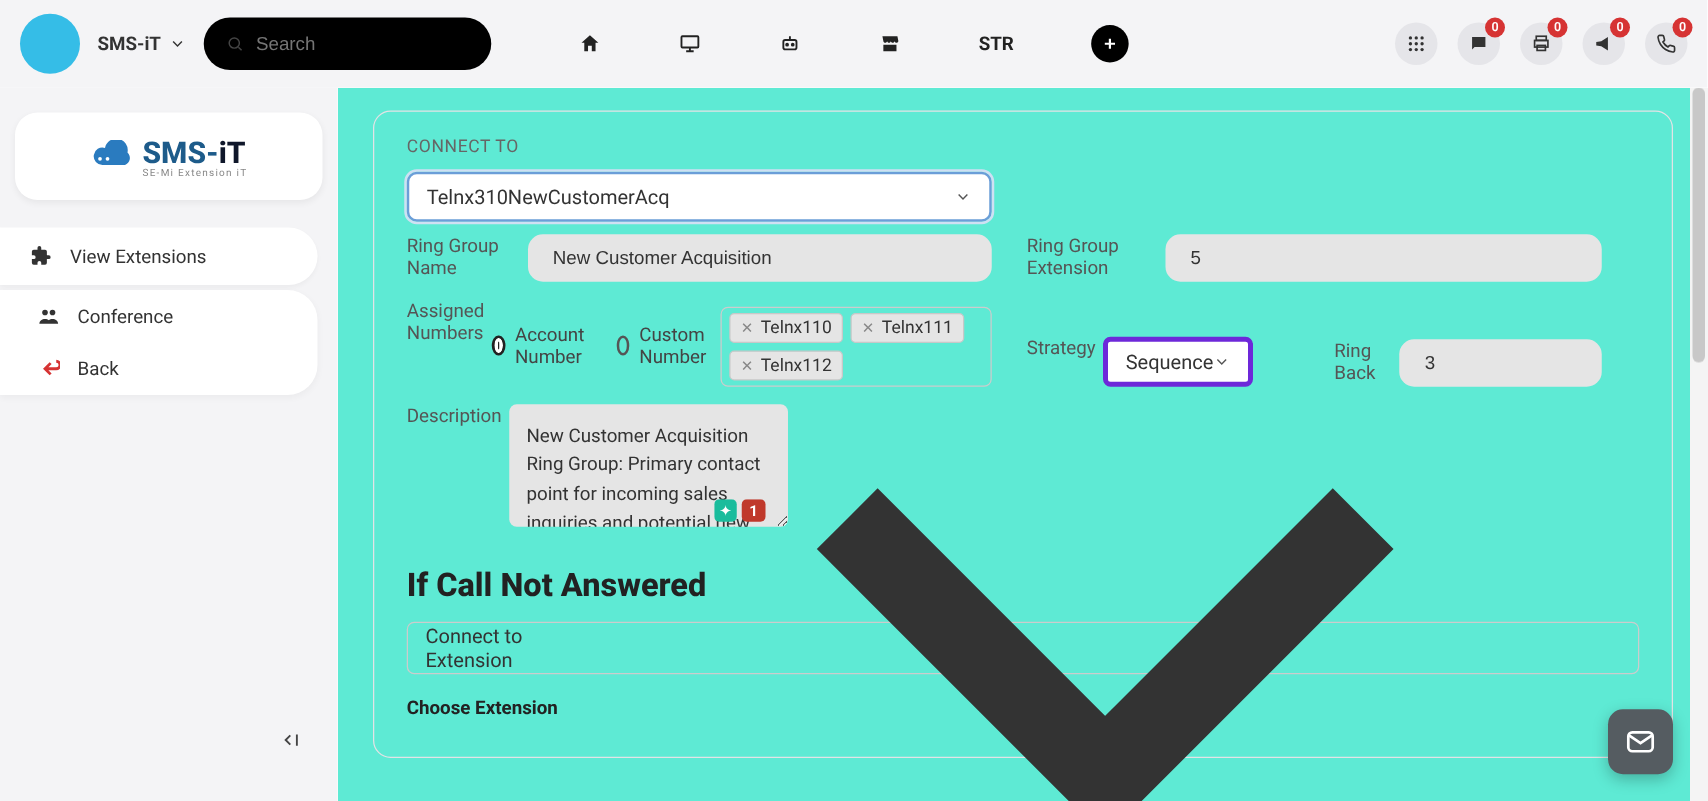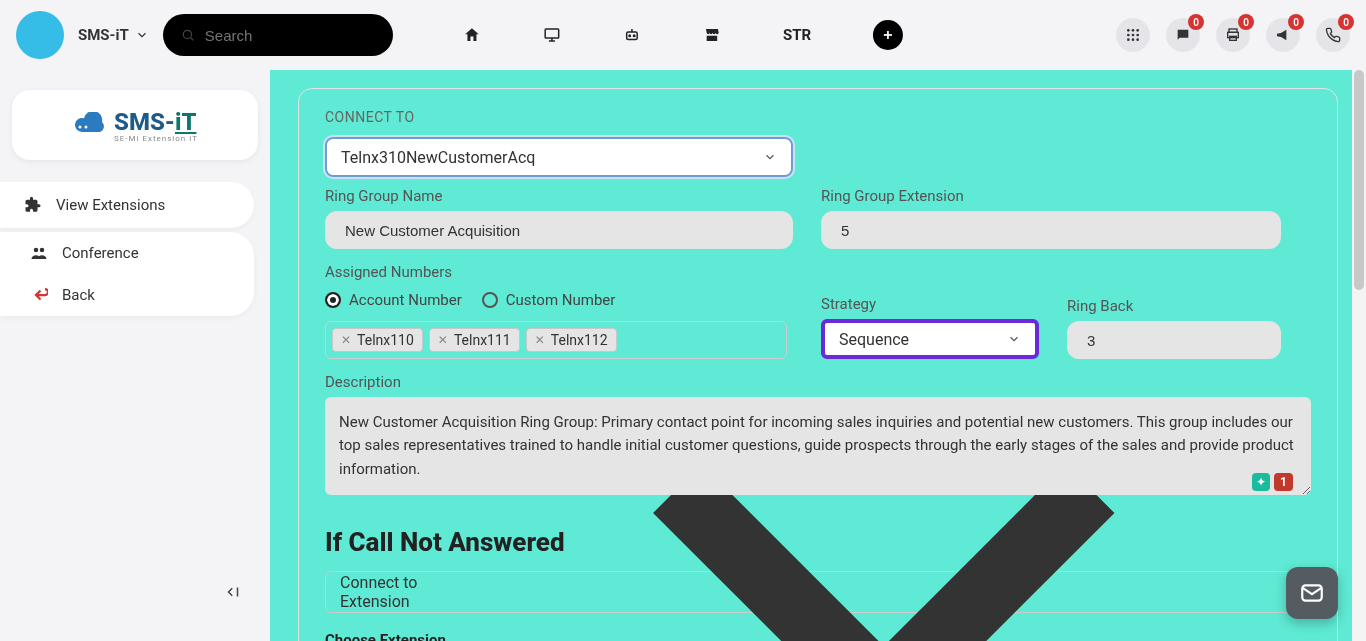--- a/index.html
+++ b/index.html
@@ -24,39 +24,39 @@
 .hicon svg { width: 16px; height: 16px; }
 .badge { position: absolute; top: -4px; right: -4px; background: #d63333; color: #fff; font-size: 10px; min-width: 16px; height: 16px; border-radius: 8px; display: flex; align-items: center; justify-content: center; font-weight: 600; }
 
 
 .layout { display: flex; height: 571px; }
 .sidebar { width: 270px; background: #f4f4f6; padding-top: 20px; position: relative; }
 .logo-card { background: #fff; border-radius: 18px; margin: 0 12px 22px 12px; height: 70px; display: flex; align-items: center; justify-content: center; box-shadow: 0 2px 6px rgba(0,0,0,0.06); }
 .logo-mark { display: flex; align-items: center; gap: 6px; }
 .logo-cloud { color: #2a7bbf; }
 .logo-text { font-weight: 800; font-size: 24px; color: #1d5b8a; letter-spacing: 0px; }
-.logo-text .red { color: #0f766e; text-decoration: underline; }
+.logo-text .red { color: #0f172a; }
 .logo-sub { font-size: 8px; color: #888; letter-spacing: 1px; margin-top: -2px; }
 
 .nav-list { background: #fff; border-top-right-radius: 24px; border-bottom-right-radius: 24px; margin-right: 16px; padding: 0; box-shadow: 0 2px 6px rgba(0,0,0,0.04); }
 .nav-item { display: flex; align-items: center; gap: 14px; padding: 12px 24px; font-size: 15px; color: #333; cursor: pointer; border-radius: 20px; margin: 0 6px; }
 .nav-item.active { background: #e5e5e9; font-weight: 500; }
 .nav-item svg, .nav-item .nicon { width: 18px; height: 18px; flex-shrink: 0; }
 .nav-item.back svg { color: #d63333; }
 .nav-sep-top { background: #fff; border-top-right-radius: 24px; border-bottom-right-radius: 24px; height: 46px; margin-right: 16px; margin-bottom: 4px; box-shadow: 0 2px 4px rgba(0,0,0,0.04); display:flex; align-items:center;}
 .nav-item-top { display: flex; align-items: center; gap: 14px; padding: 12px 24px; font-size: 15px; color: #333; cursor: pointer;}
 .collapse-btn { position: absolute; bottom: 36px; right: 28px; cursor: pointer; color: #444; }
 .collapse-btn svg { width: 18px; height: 18px; }
 
 .main { flex: 1; padding: 18px 28px; overflow-y: auto; background: #5eead4; position: relative; }
 .form-card { border: 1px solid #e3e3e5; border-radius: 14px; padding: 20px 26px 30px 26px; }
 
 .sect-title { font-size: 14px; color: #666; letter-spacing: 0.5px; margin-bottom: 12px; text-transform: uppercase; }
 .row { display: flex; gap: 28px; margin-bottom: 14px; }
-.field { display: flex; flex-direction: column; gap: 6px; }
+.field { display: flex; flex-direction: row; gap: 6px; }
 .label { font-size: 15px; color: #555; }
 .label.bold { font-weight: 700; color: #222; }
 
 .sel-focus { border: 2px solid #6b9ed8; border-radius: 8px; height: 40px; padding: 0 14px; display: flex; align-items: center; justify-content: space-between; background: #fff; cursor: pointer; width: 468px; outline: 2px solid #cfe0f3; outline-offset: 0; }
 .sel { border: 4px solid #6d28d9; border-radius: 6px; height: 40px; padding: 0 14px; display: flex; align-items: center; justify-content: space-between; background: #fff; cursor: pointer; }
 .sel svg, .sel-focus svg { width: 14px; height: 14px; color: #555; }
 
 .inp { background: #e5e5e5; border: none; border-radius: 12px; height: 38px; padding: 0 20px; font-size: 15px; color: #333; outline: none; }
 .inp.wide { width: 100%; }
 

